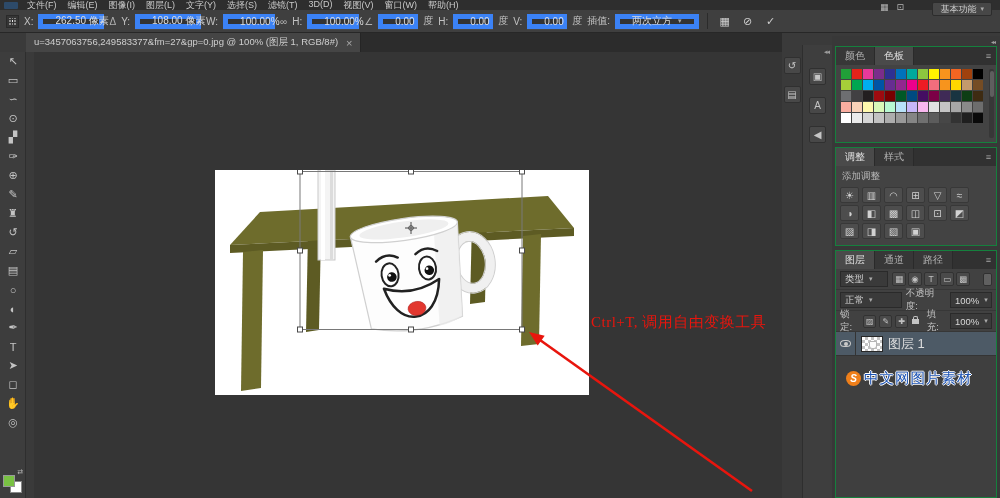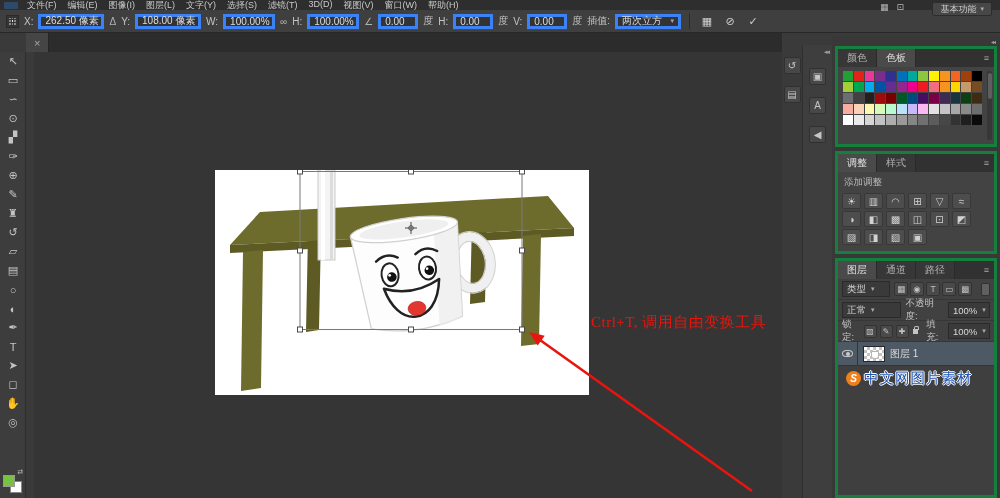--- a/index.html
+++ b/index.html
@@ -9,21 +9,21 @@
 .menu-bar{position:absolute;top:0;left:0;right:0;height:10px;background:#2e2e2e;display:flex;align-items:center;padding-left:4px;overflow:hidden;z-index:5}
 .app-logo{width:14px;height:7px;background:#2d4a69;border-radius:1px;margin-right:9px}
 #menu-items{display:flex;gap:11px;font-size:9px;color:#c9c9c9;white-space:nowrap}
 .view-icons{position:absolute;top:2px;right:96px;display:flex;gap:8px;font-size:9px;color:#b5b5b5;z-index:20}
 .workspace-btn{position:absolute;top:2px;right:8px;height:14px;padding:0 7px;background:#474747;border:1px solid #2c2c2c;border-radius:2px;font-size:9px;color:#ccc;display:flex;align-items:center;gap:4px;z-index:20}
 .options-bar{position:absolute;top:10px;left:0;right:0;height:23px;background:#3f3f3f;border-bottom:1px solid #272727;display:flex;align-items:center;gap:5px;padding-left:6px;color:#cfcfcf}
 .refpt{width:13px;height:13px;display:grid;grid-template-columns:repeat(3,1fr);gap:1px;padding:2px;background:#353535;border:1px solid #2a2a2a}
 .refpt i{background:#8a8a8a}
 .refpt i.c{background:#e8e8e8}
 .obl{color:#c3c3c3}
-.field{height:15px;background:#333;border:3px solid #3b82f6;box-shadow:0 1px 0 rgba(255,255,255,.05);padding:0 4px;display:flex;align-items:center;color:#dedede;white-space:nowrap}
+.field{height:15px;background:#333;border:5px solid #3b82f6;box-shadow:0 1px 0 rgba(255,255,255,.05);padding:0 12px;display:flex;align-items:center;color:#dedede;white-space:nowrap}
 .f-x{width:66px}.f-wh{width:52px}.f-deg{width:40px}
 .oicn{color:#b0b0b0}
 .osep{width:1px;height:16px;background:#2b2b2b;margin:0 3px}
 .ddown{gap:6px;min-width:66px;justify-content:space-between}
 .dd-arrow{font-size:7px;color:#aaa}
 .ob-btn{width:18px;height:16px;display:flex;align-items:center;justify-content:center;color:#cfcfcf;font-size:11px}
 
 .tab-bar{position:absolute;top:33px;left:26px;width:756px;height:19px;background:#2c2c2c;display:flex;align-items:flex-end;z-index:4}
 .doc-tab{height:19px;background:#454545;border-right:1px solid #252525;display:flex;align-items:center;gap:8px;padding:0 8px;font-size:9.5px;color:#cfcfcf;max-width:335px;white-space:nowrap;overflow:hidden}
 .doc-close{color:#a8a8a8;font-size:11px}
@@ -40,21 +40,21 @@
 .arrow-svg{position:absolute;left:0;top:0;pointer-events:none}
 .annotation{position:absolute;left:557px;top:261px;font-family:"Liberation Serif","DejaVu Serif",serif;font-size:15px;color:var(--annotation_red);white-space:nowrap;letter-spacing:.5px}
 
 .stripA{position:absolute;left:782px;top:45px;width:20px;bottom:0;background:#3a3a3a;display:flex;flex-direction:column;align-items:center;gap:12px;padding-top:12px;z-index:4}
 .stripA .dock-icn,.stripB .dock-icn{width:17px;height:17px;display:flex;align-items:center;justify-content:center;background:#484848;border:1px solid #303030;border-radius:2px;color:#c6c6c6;font-size:10px}
 .stripB{position:absolute;left:802px;top:45px;width:30px;bottom:0;background:#3e3e3e;border-left:1px solid #2e2e2e;display:flex;flex-direction:column;align-items:center;gap:12px;padding-top:3px;z-index:4}
 .collapse{font-size:7px;color:#9d9d9d;align-self:flex-end;padding-right:3px;letter-spacing:-1px}
 
 .dock{position:absolute;left:832px;top:36px;width:168px;bottom:0;background:#383838;padding:0 3px;display:flex;flex-direction:column;z-index:4}
 .dock-header{height:10px;display:flex;justify-content:flex-end;align-items:center;font-size:6px;color:#9d9d9d;padding-right:2px;letter-spacing:-1px}
-.panel{background:#434343;margin-bottom:4px;border:3px solid #15803d}
+.panel{background:#434343;margin-bottom:4px;border:1px solid #15803d}
 .ptabs{display:flex;background:#313131;height:18px;align-items:stretch}
 .ptab{padding:0 9px;display:flex;align-items:center;font-size:10px;color:#b2b2b2;background:#373737;border-right:1px solid #2a2a2a}
 .ptab.active{background:#4a4a4a;color:#e2e2e2}
 .pmenu{margin-left:auto;padding:0 5px;display:flex;align-items:center;color:#a8a8a8;font-size:9px}
 .sw-content{position:relative;height:77px;padding:4px 12px 4px 5px;background:#434343}
 .sw-row{display:flex;gap:1px;margin-bottom:1px}
 .swatch{width:10px;height:10px}
 .vscroll{position:absolute;right:2px;top:4px;bottom:4px;width:5px;background:#373737;border-radius:2px}
 .vthumb{position:absolute;top:2px;left:.5px;width:4px;height:26px;background:#5e5e5e;border-radius:2px}
 .adj-content{padding:2px 4px 4px;background:#434343}
@@ -71,21 +71,21 @@
 .lkicn{width:13px;height:13px;display:flex;align-items:center;justify-content:center;color:#c0c0c0;background:#4a4a4a;border:1px solid #323232;border-radius:2px;font-size:8px}
 .layer-list{flex:1;background:#3f3f3f}
 .layer{height:24px;display:flex;align-items:center;gap:5px;border-bottom:1px solid #343434;padding-right:4px}
 .layer.selected{background:var(--selected_layer)}
 .eye-cell{width:20px;height:24px;display:flex;align-items:center;justify-content:center;border-right:1px solid #343434}
 .eye{width:11px;height:7px;border:1px solid #c9c9c9;border-radius:50% / 60%;position:relative}
 .eye::after{content:"";position:absolute;left:2.5px;top:.5px;width:4px;height:4px;border-radius:50%;background:#c9c9c9}
 .lthumb{width:22px;height:16px;border:1px solid #272727;background:#fff;position:relative;overflow:hidden;flex:none}
 .checker{background-image:linear-gradient(45deg,#c3c3c3 25%,transparent 25%,transparent 75%,#c3c3c3 75%),linear-gradient(45deg,#c3c3c3 25%,#fff 25%,#fff 75%,#c3c3c3 75%);background-size:6px 6px;background-position:0 0,3px 3px}
 .mini-mug{position:absolute;left:7px;top:4px;width:8px;height:8px;background:#fdfdfd;border:1px solid #b5b5b5;border-radius:1px 1px 3px 3px}
-.lname{font-size:10px;color:#dedede;white-space:nowrap}
+.lname{font-size:13px;color:#dedede;white-space:nowrap}
 .locki{width:7px;height:5px;background:#c4c4c4;position:relative;margin-left:auto;margin-right:4px}
 .locki::before{content:"";position:absolute;top:-3px;left:1px;width:3px;height:3px;border:1px solid #c4c4c4;border-bottom:none;border-radius:2px 2px 0 0}
 
 .watermark{position:absolute;left:846px;top:369px;display:flex;align-items:center;gap:3px;z-index:40;filter:blur(.3px)}
 .wm-logo{width:15px;height:15px;border-radius:50%;background:#ef7f1a;color:#fff;font-size:10px;font-weight:bold;font-style:italic;display:flex;align-items:center;justify-content:center}
 .wm-text{font-size:14.5px;font-weight:normal;color:#1f55b5;letter-spacing:1px;white-space:nowrap;text-shadow:-1px 0 #fff,1px 0 #fff,0 -1px #fff,0 1px #fff}
 </style>
 </head>
 <body>
 
@@ -154,20 +154,21 @@
       <span class="dd-arrow">▾</span>
     </span>
     <span class="osep"></span>
     <span class="ob-btn">▦</span>
     <span class="ob-btn">⊘</span>
     <span class="ob-btn">✓</span>
   </div>
 
   <div class="tab-bar">
     <div class="doc-tab">
+      <span>u=3457063756,249583377&amp;fm=27&amp;gp=0.jpg @ 100% (图层 1, RGB/8#)</span>
       <span class="doc-close">×</span>
     </div>
   </div>
 
   <div class="toolbar">
     <div id="tools">
         <div class="tool">
           <span class="tool-glyph">↖</span>
         </div>
         <div class="tool">

